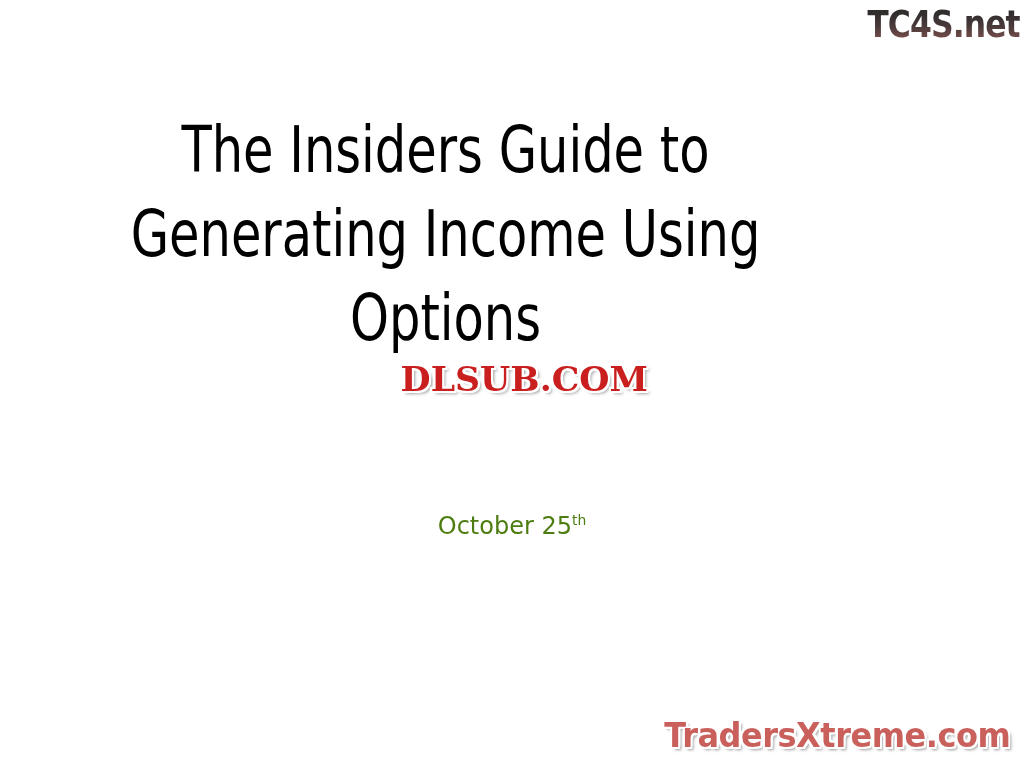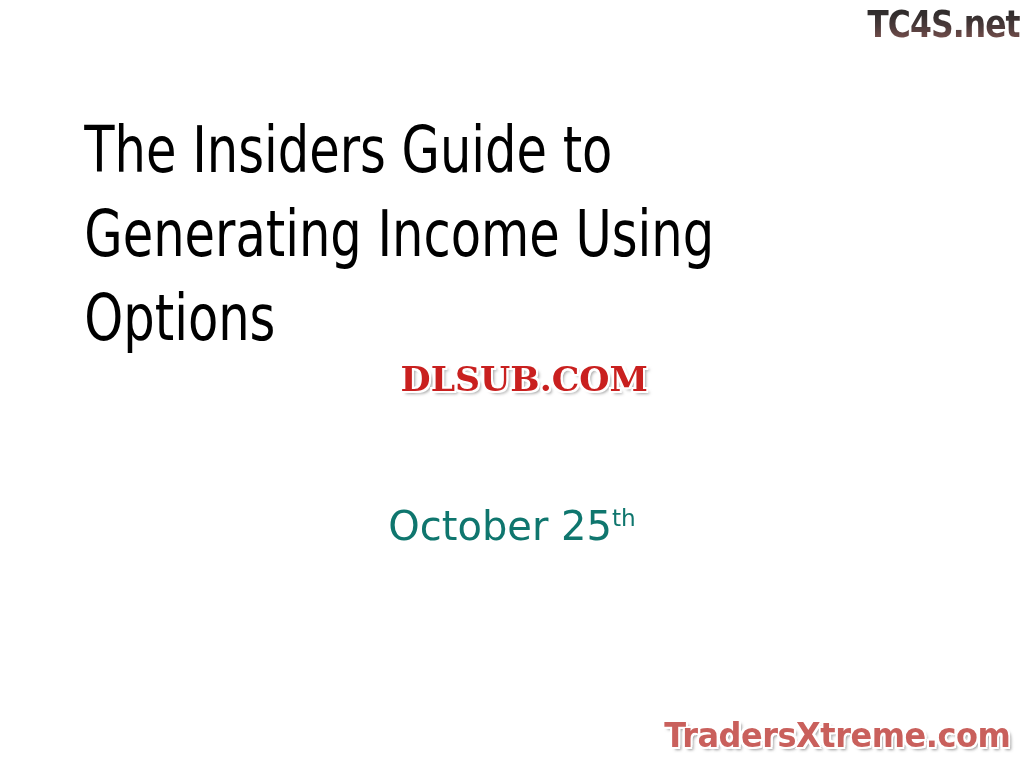--- a/index.html
+++ b/index.html
@@ -50,22 +50,21 @@
     white-space: nowrap;
     user-select: none;
   }
 
   
   .title-block {
     position: absolute;
     left: 0;
     top: 108px;
     width: 891px;
-    text-align: left;
-    margin-left: 22px;
+    text-align: center;
   }
   .title-line {
     font-family: "Liberation Sans Narrow", "DejaVu Sans Condensed", "Liberation Sans", sans-serif;
     font-size: 64px;
     line-height: 84px;
     font-weight: normal;
     color: #000000;
     white-space: nowrap;
     transform: scaleX(0.86);
     letter-spacing: 0px;
@@ -101,23 +100,23 @@
   }
 
   
   .subtitle {
     position: absolute;
     left: 0;
     top: 505px;
     width: 1024px;
     text-align: center;
     font-family: "DejaVu Sans", "Liberation Sans", sans-serif;
-    font-size: 40px;
+    font-size: 24px;
     line-height: 42px;
-    color: #0f766e;
+    color: #4d7c0f;
     white-space: nowrap;
   }
   .subtitle sup {
     font-size: 0.58em;
     vertical-align: super;
     line-height: 0;
   }
 
   
   .tx-wrap {

